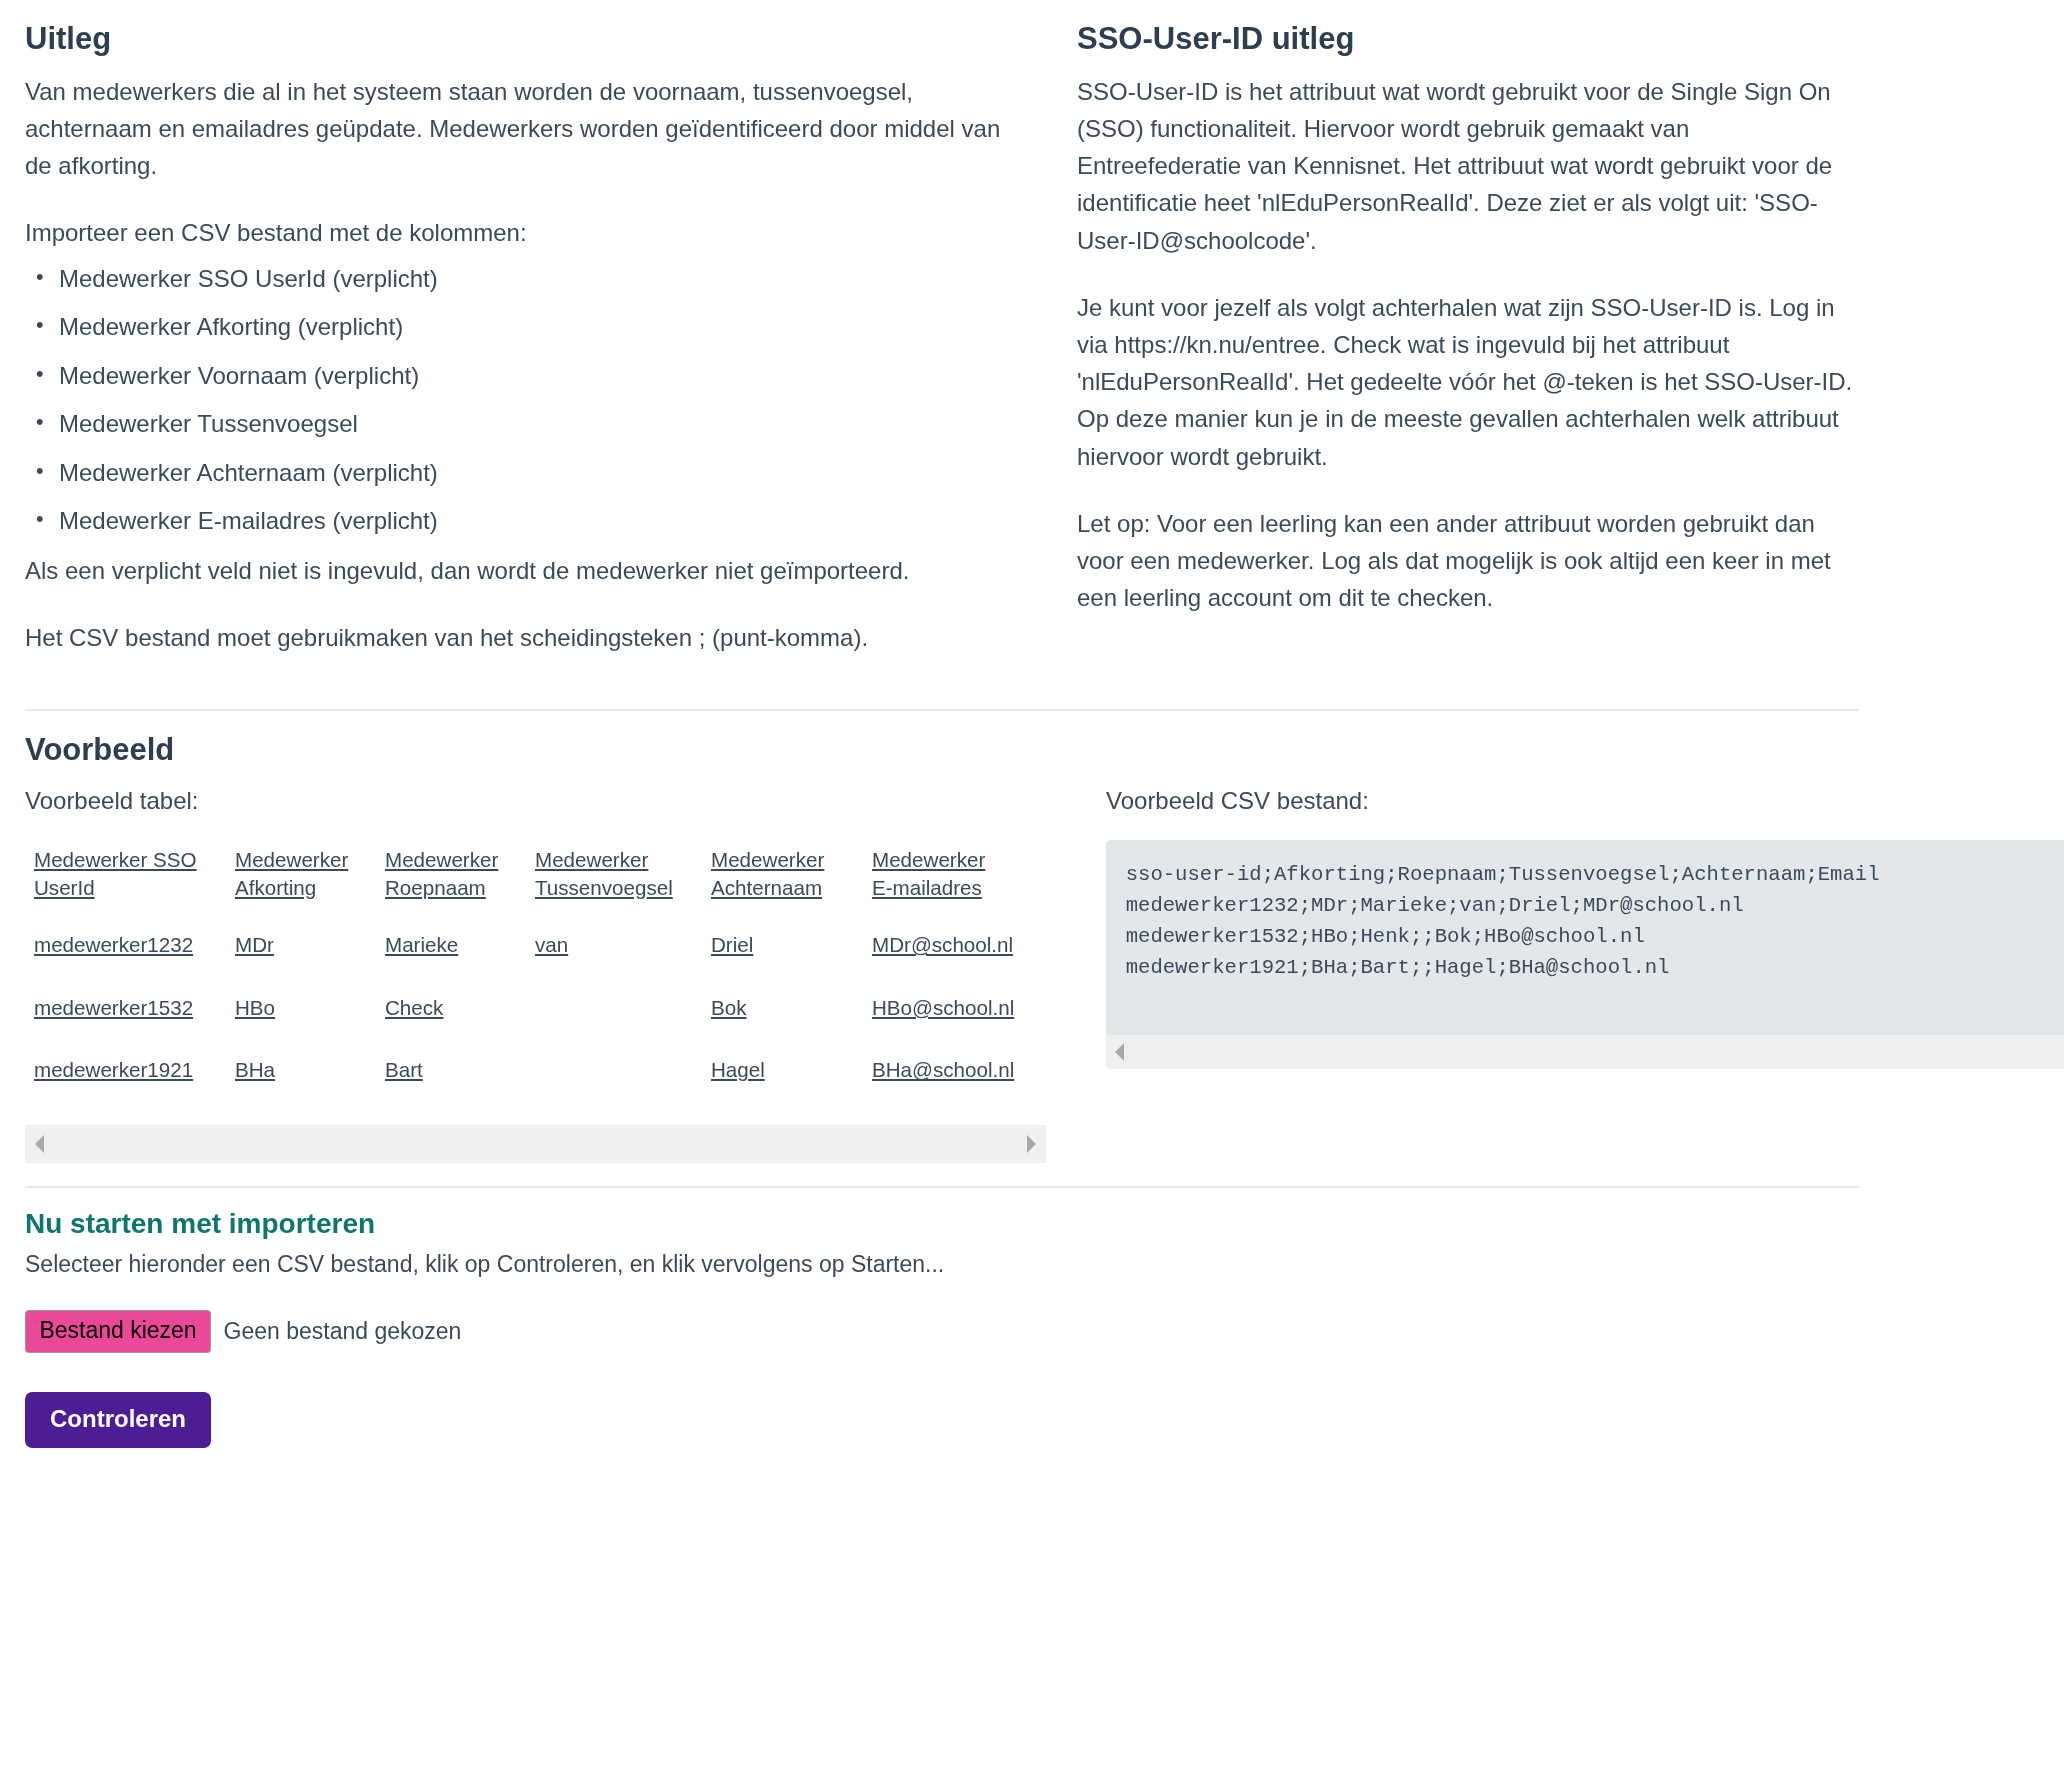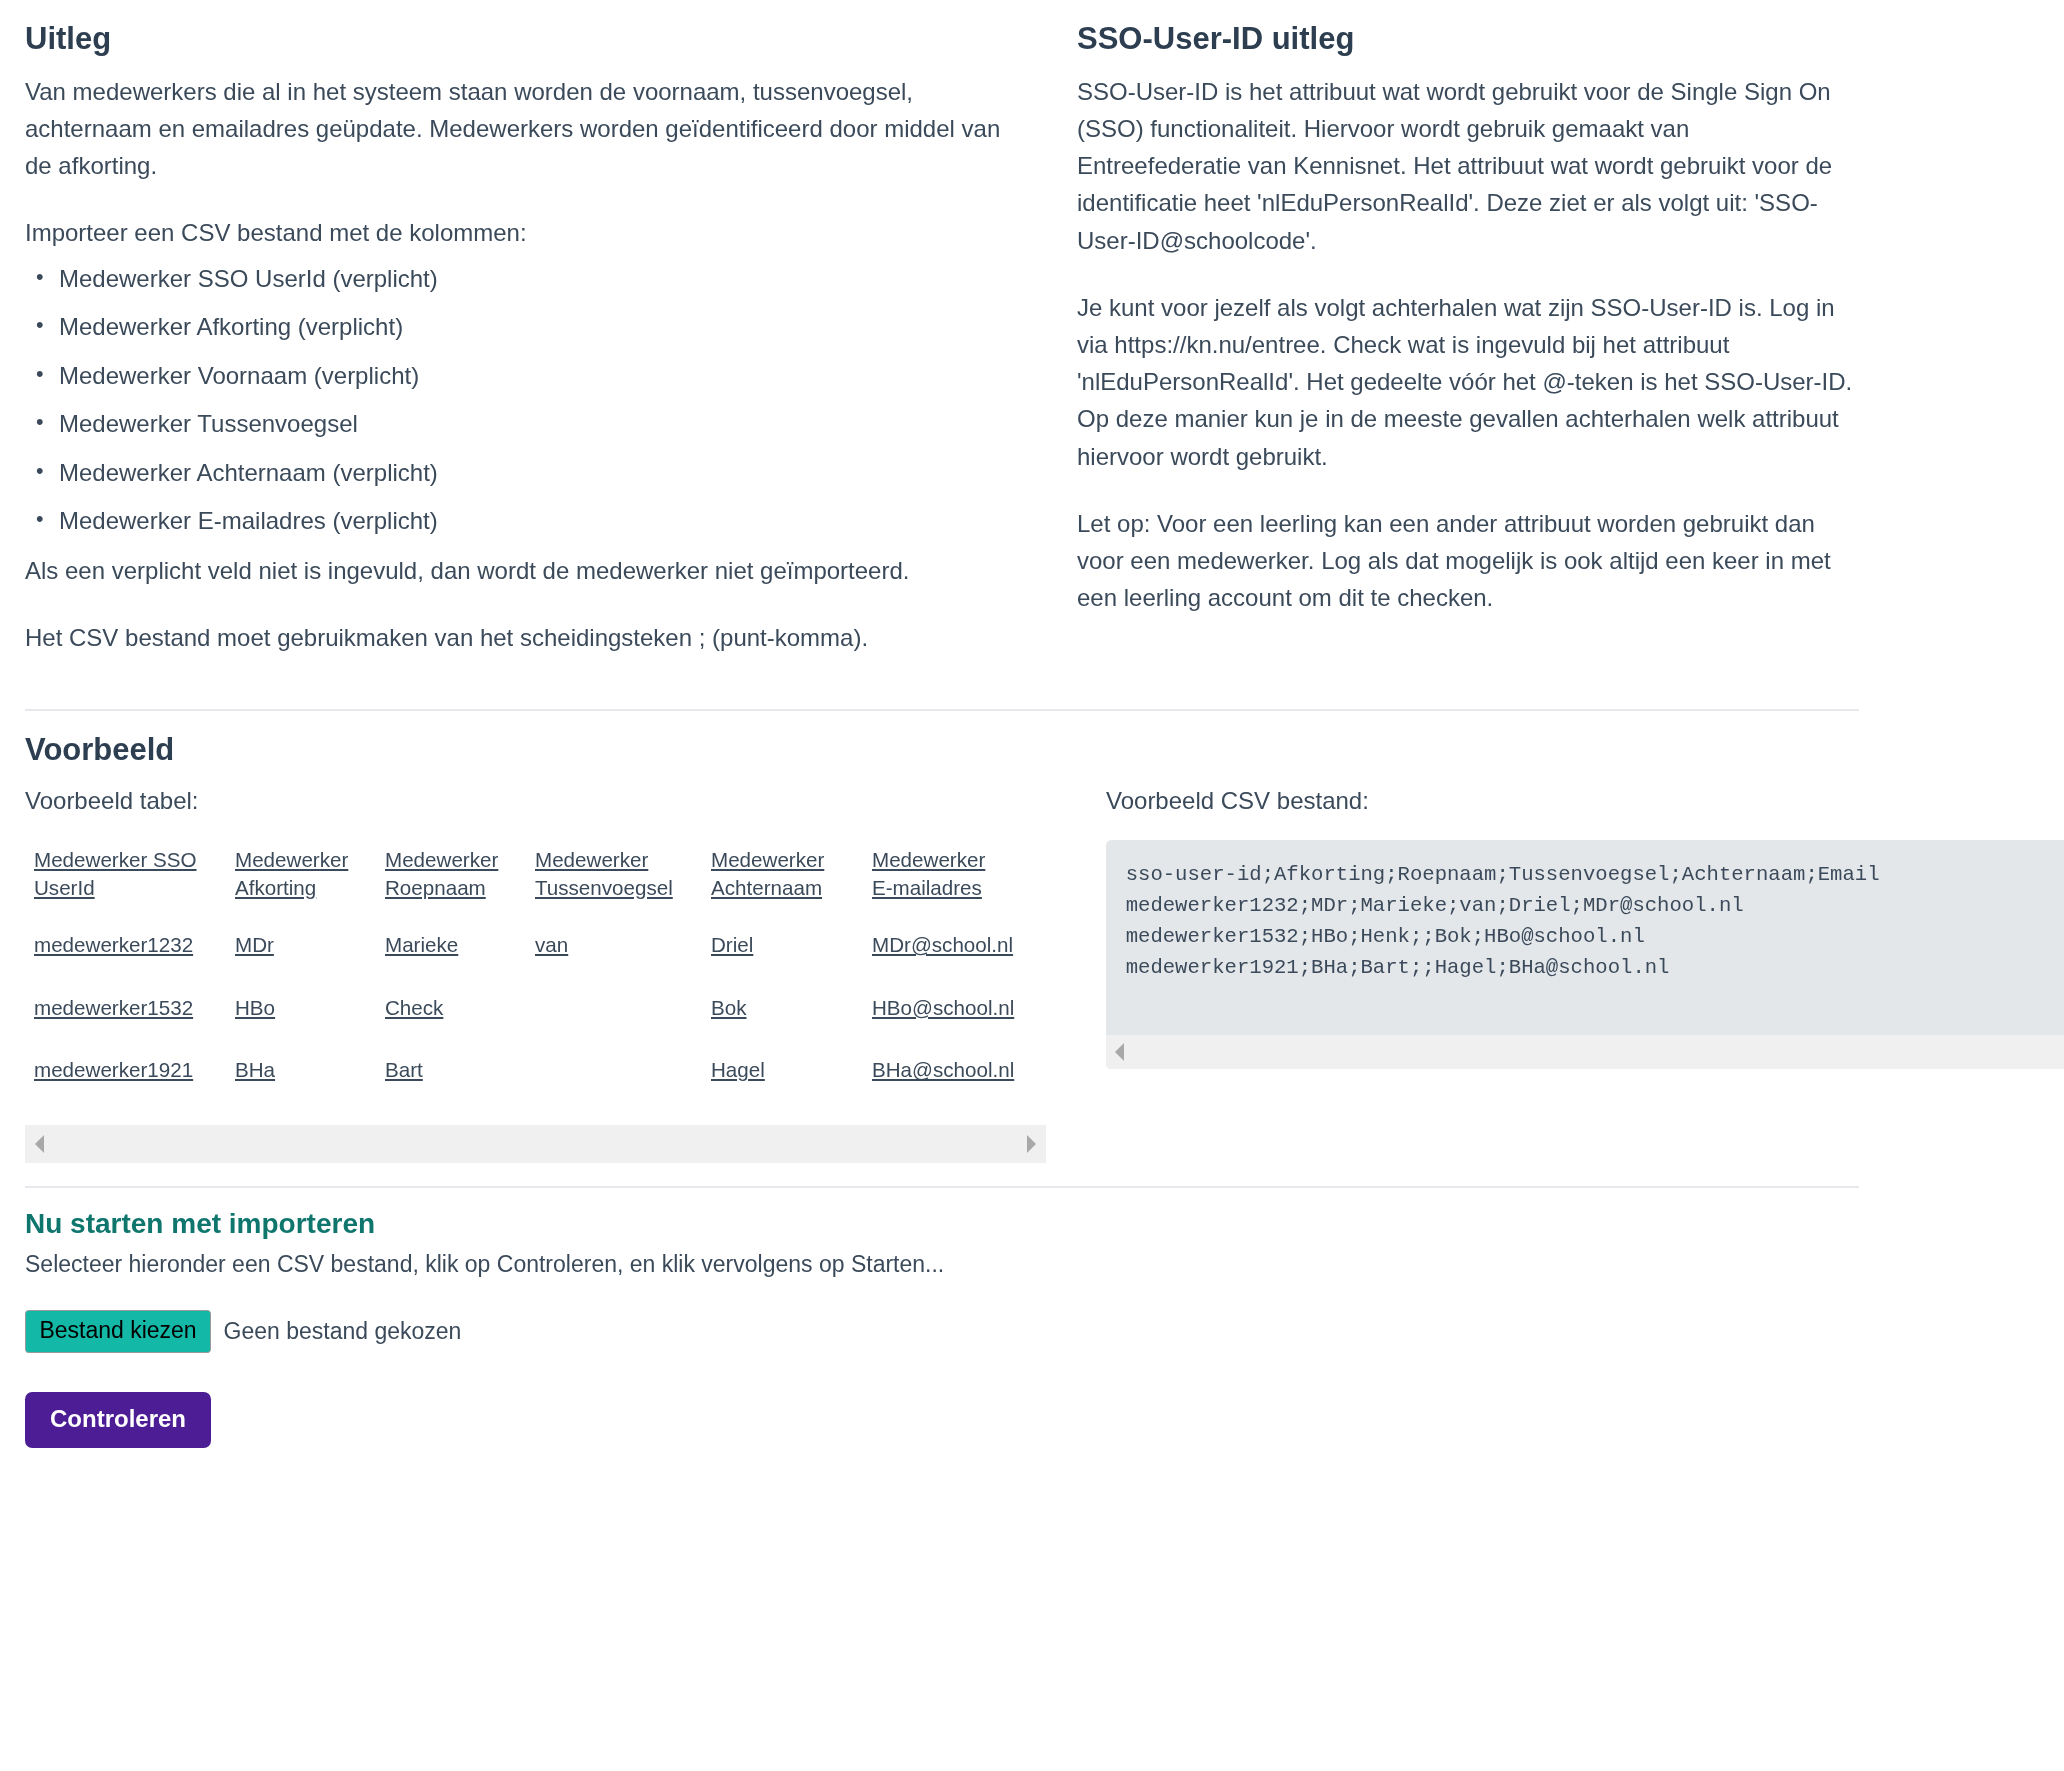--- a/index.html
+++ b/index.html
@@ -210,21 +210,21 @@
   }
   .file-row {
     display: flex;
     align-items: center;
     margin-bottom: 39px;
   }
   .file-btn {
     font-family: "Liberation Sans", sans-serif;
     font-size: 23px;
     color: #000000;
-    background: #14b8a6;
+    background: #ec4899;
     border: 1.8px solid #9a9a9a;
     border-radius: 3.6px;
     padding: 6.3px 13.4px 8px 13.4px;
     cursor: default;
   }
   .file-none {
     font-size: 23px;
     color: #3b4a5a;
     margin-left: 12.5px;
   }

